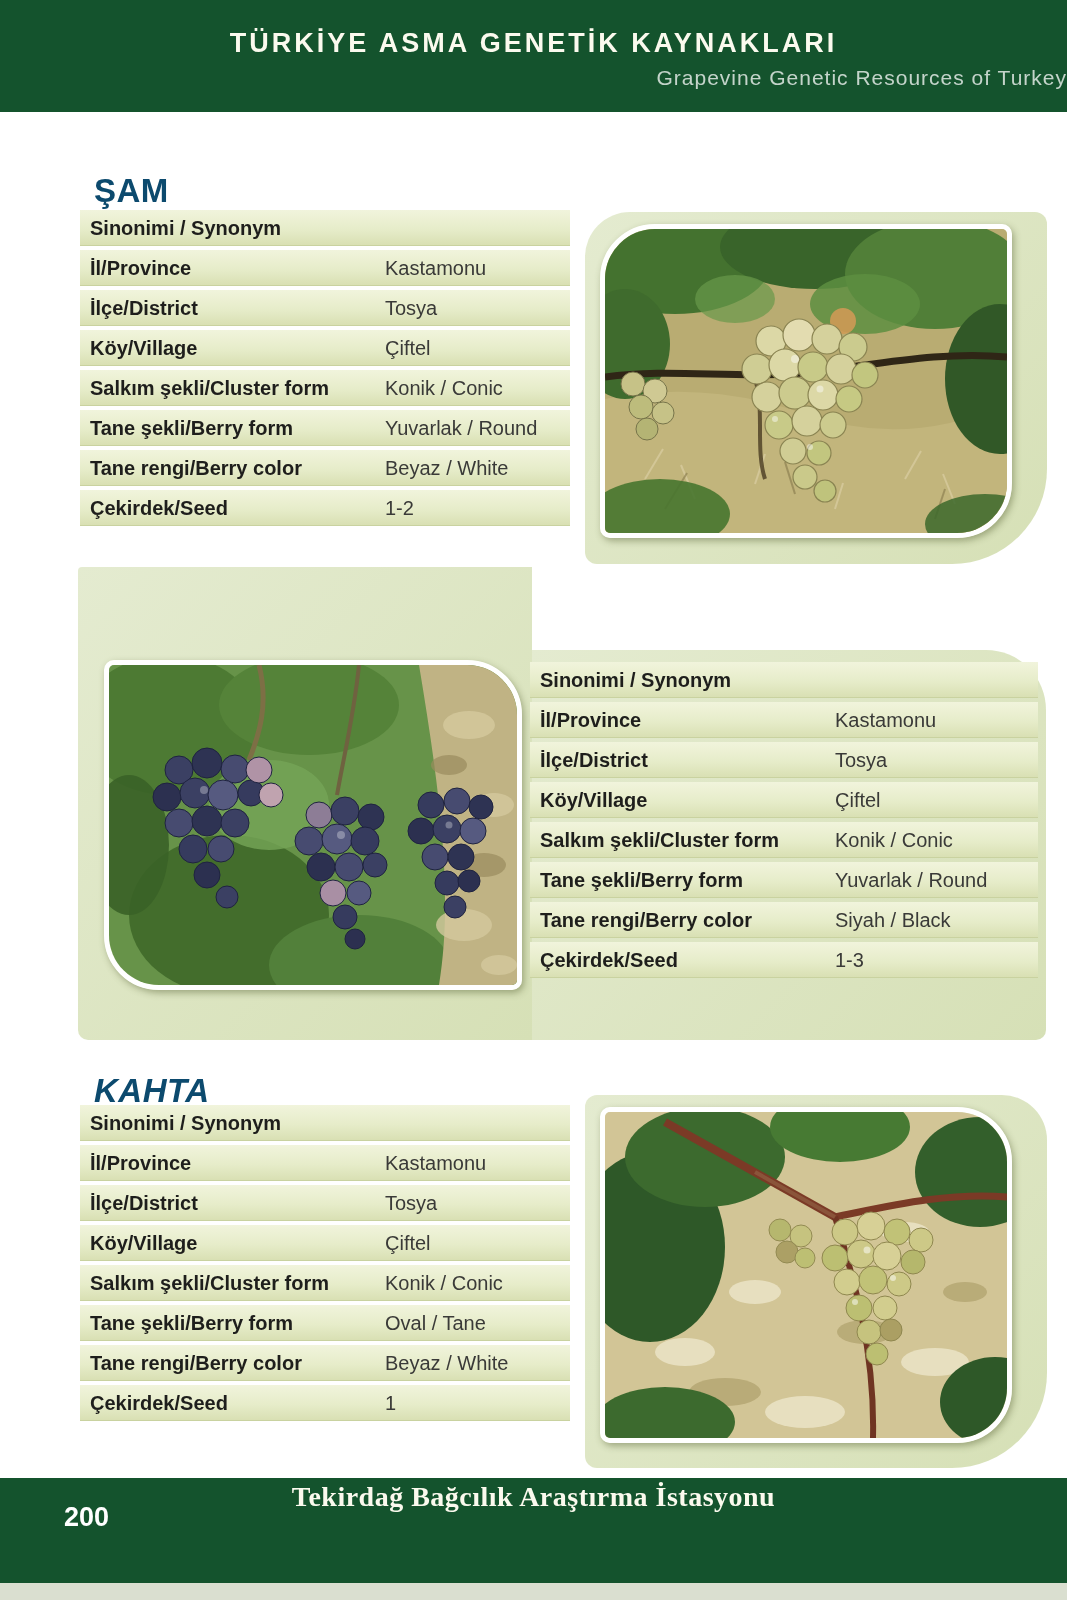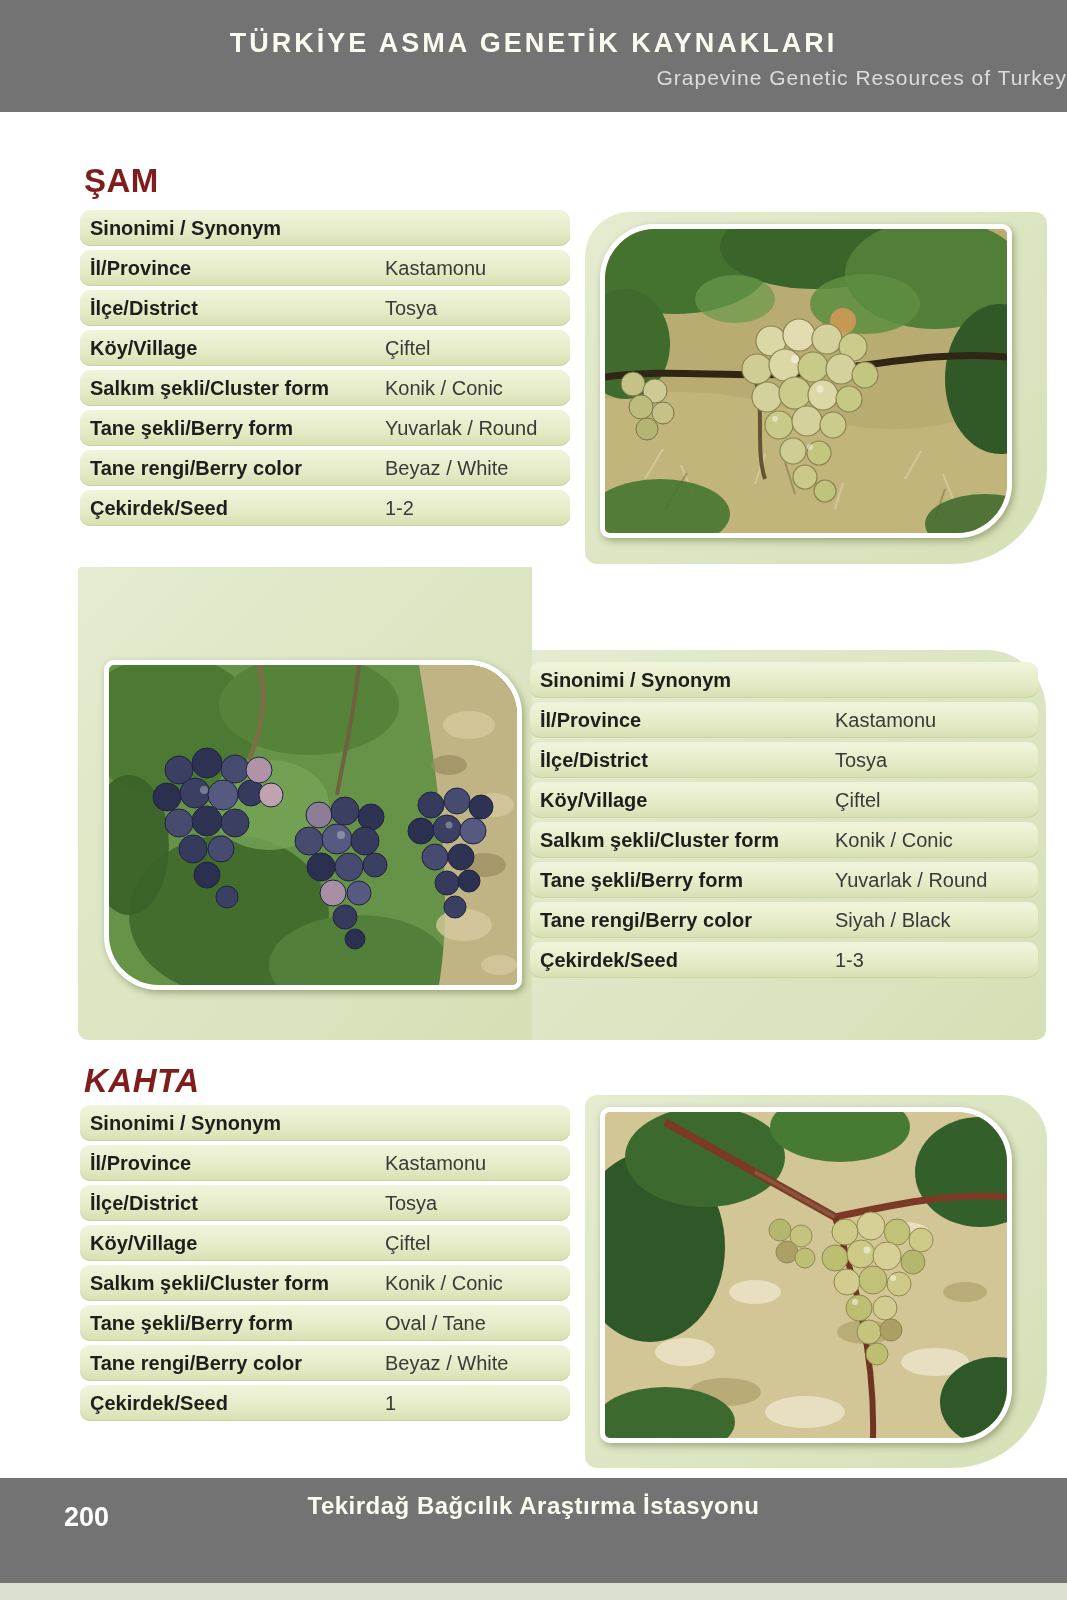--- a/index.html
+++ b/index.html
@@ -2,43 +2,43 @@
 <html><head>
 <meta charset="utf-8">
 <style>
   html,body{margin:0;padding:0;background:#ffffff;}
   .page{
     position:relative;width:1067px;height:1600px;overflow:hidden;
     background:#ffffff;font-family:"Liberation Sans",sans-serif;
     -webkit-font-smoothing:antialiased;
   }
   
-  .band{position:absolute;left:0;width:1067px;background:#737373;}
+  .band{position:absolute;left:0;width:1067px;background:#14532d;}
   .band-top{top:0;height:112px;}
   .band-bottom{top:1478px;height:105px;}
   .band-title{
     position:absolute;left:0;width:100%;text-align:center;
     color:#fbfaee;font-weight:bold;white-space:nowrap;
   }
   .band-sub{
     position:absolute;left:0;width:100%;text-align:right;
     color:rgba(255,255,255,0.75);white-space:nowrap;
   }
   #hdr-title{top:28px;font-size:27px;letter-spacing:3px;}
   #hdr-sub{top:66px;font-size:21px;letter-spacing:1px;}
-  #ftr-title{top:14px;font-size:24px;letter-spacing:0.5px;}
+  #ftr-title{top:3px;font-size:28px;letter-spacing:0.5px;font-family:Liberation Serif, serif;}
   #ftr-sub{top:44px;font-size:21px;}
   #page-num{
     position:absolute;left:45px;top:24px;color:#ffffff;
     font-size:27px;font-weight:bold;margin-left:19px;
   }
   .bottom-strip{position:absolute;left:0;top:1583px;width:1067px;height:17px;background:#dadfd0;}
   
   .sec-title{
-    position:absolute;margin:4px;color:#7f1d1d;font-weight:bold;
+    position:absolute;margin:14px;color:#0c4a6e;font-weight:bold;
     letter-spacing:0.5px;white-space:nowrap;
   }
   #t-sam{left:80px;top:158px;font-size:33px;}
   #t-kara{right:55px;top:596px;font-size:36px;}
   #t-kahta{left:80px;top:1058px;font-size:33px;font-style:italic;}
   
   .panel{position:absolute;background:linear-gradient(135deg,#e4ebd0,#d6e0b6);}
   #panel-sam{left:585px;top:212px;width:462px;height:352px;border-radius:45px 12px 95px 12px;}
   #panel-kara-l{left:78px;top:567px;width:454px;height:473px;border-radius:4px 0 0 10px;}
   #panel-kara-r{left:532px;top:650px;width:514px;height:390px;border-radius:0 60px 10px 0;}
@@ -54,21 +54,20 @@
   #photo-kahta{left:600px;top:1107px;width:402px;height:326px;border-radius:10px 55px 55px 10px;}
   
   .tbl{position:absolute;}
   #tbl-sam{left:80px;top:210px;width:490px;}
   #tbl-kara{left:530px;top:662px;width:508px;}
   #tbl-kahta{left:80px;top:1105px;width:490px;}
   .row{
     position:relative;height:36px;margin-bottom:4px;
     background:linear-gradient(180deg,#f1f4dc 0%,#e6ecc9 55%,#d8dfb2 100%);
     box-shadow:inset 0 -1px 0 #c9d2a0;
-    border-radius:10px;
   }
   .lbl{
     position:absolute;left:10px;top:50%;transform:translateY(-50%);
     font-size:20px;font-weight:bold;color:#1e1e1c;white-space:nowrap;
   }
   .val{
     position:absolute;left:265px;top:50%;transform:translateY(-50%);
     font-size:20px;color:#3a3a38;white-space:nowrap;margin-left:40px;
   }
 </style>

